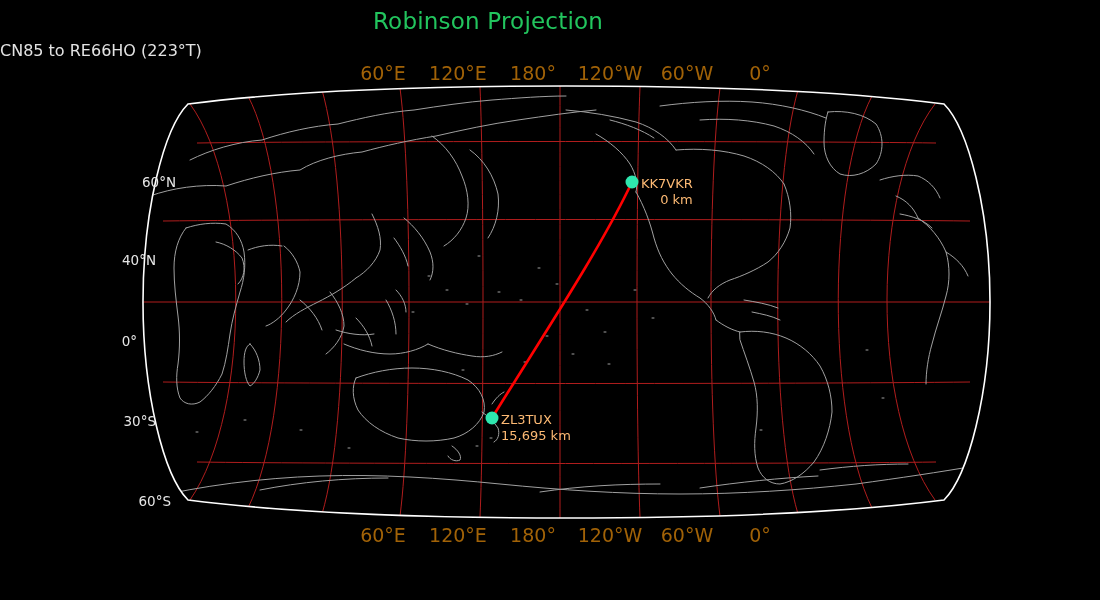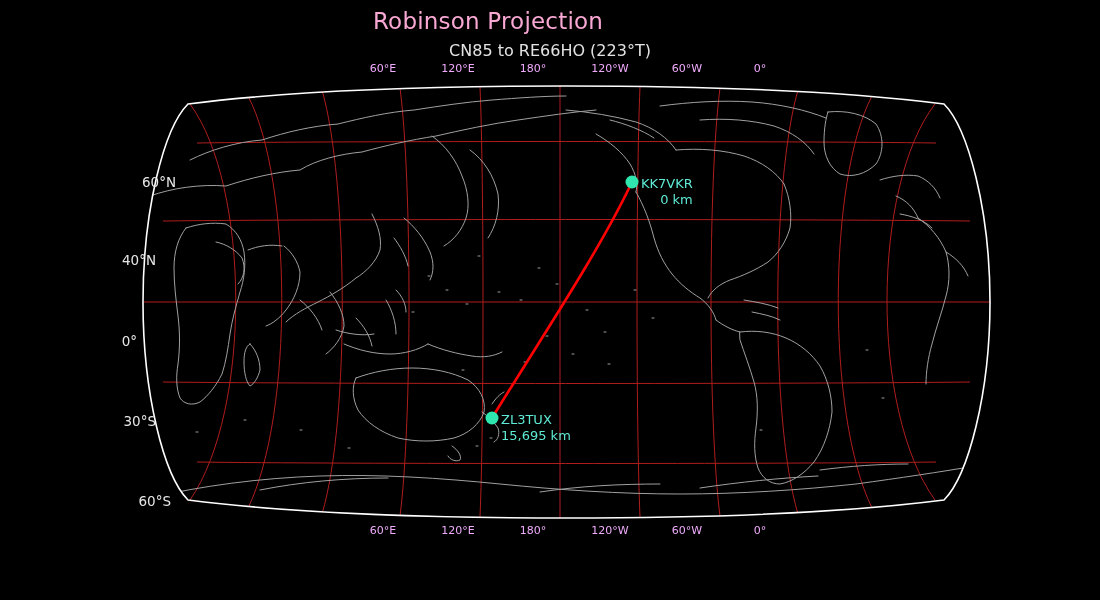--- a/index.html
+++ b/index.html
@@ -22,36 +22,35 @@
   }
   
   .title {
     position: absolute;
     left: 0;
     top: 8px;
     width: 976px;
     text-align: center;
     font-size: 23px;
     letter-spacing: .2px;
-    color: #f9a8d4;
+    color: #22c55e;
   }
   .subtitle {
     position: absolute;
     left: 0;
     top: 41px;
     width: 1100px;
-    text-align: center;
     font-size: 16px;
     color: #e3e3e3;
   }
   
   .lonlab {
     position: absolute;
-    font-size: 11px;
-    color: #f0abfc;
+    font-size: 19px;
+    color: #a16207;
     transform: translateX(-50%);
     white-space: nowrap;
   }
   .lonlab.top  { top: 62px; }
   .lonlab.bot  { top: 524px; }
   .latlab {
     position: absolute;
     font-size: 13.5px;
     color: #e6e6e6;
     transform: translateY(-50%);
@@ -90,21 +89,21 @@
   }
   .dot {
     fill: #2ee6ae;
     stroke: none;
   }
   
   .stlabel {
     position: absolute;
     font-size: 13px;
     line-height: 16px;
-    color: #5eead4;
+    color: #fdba74;
     white-space: nowrap;
     pointer-events: none;
   }
   .stlabel .dist { display: block; text-align: right; }
 </style>
 </head>
 <body>
 
 <div id="app">
 

